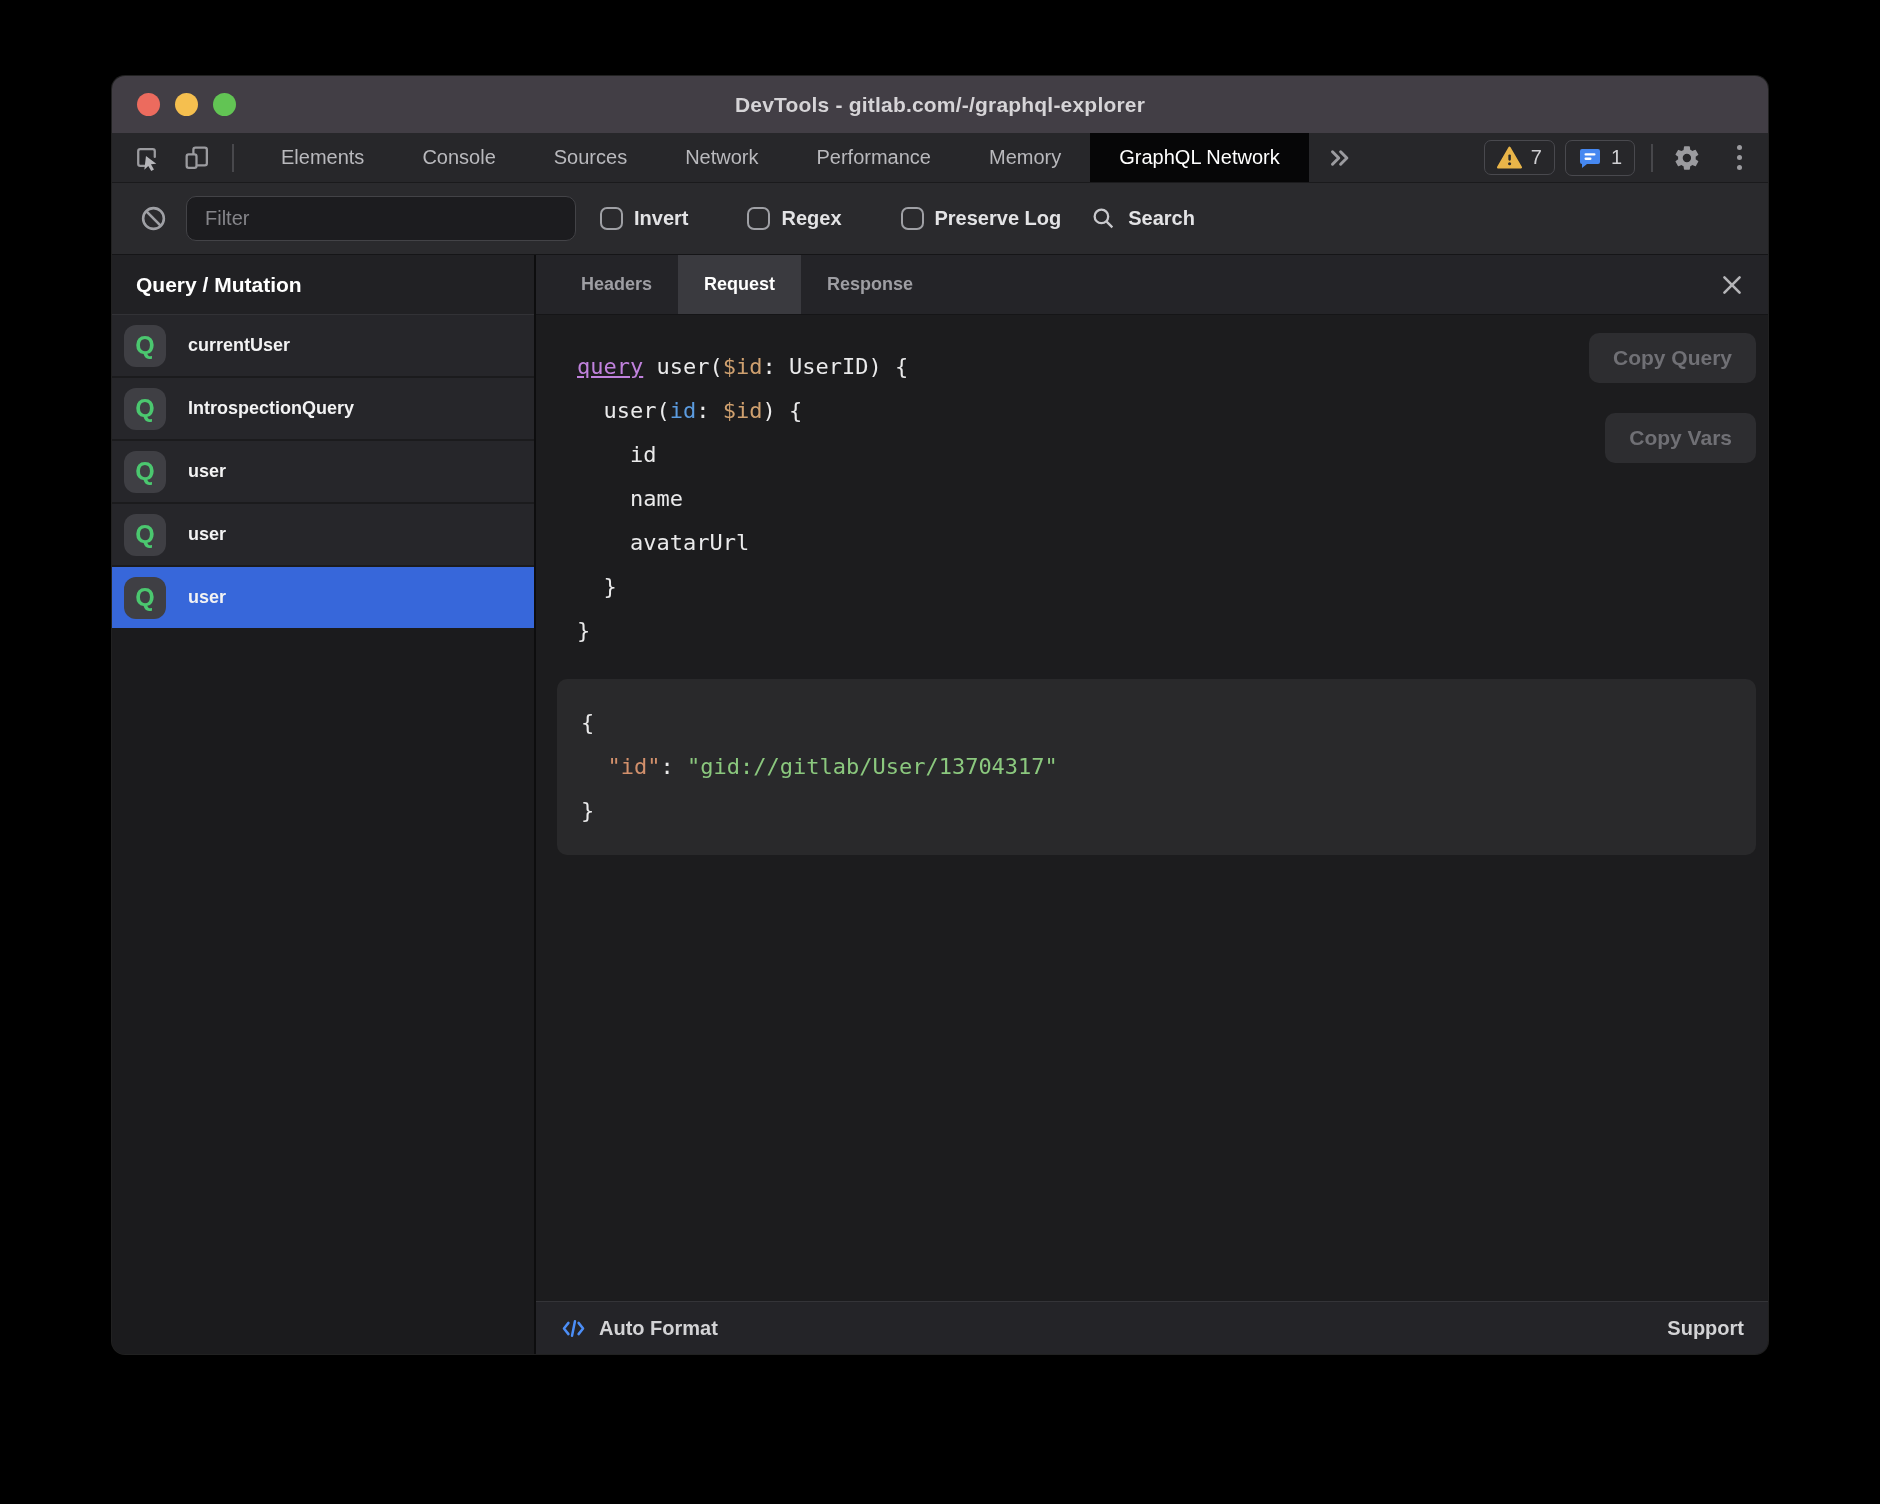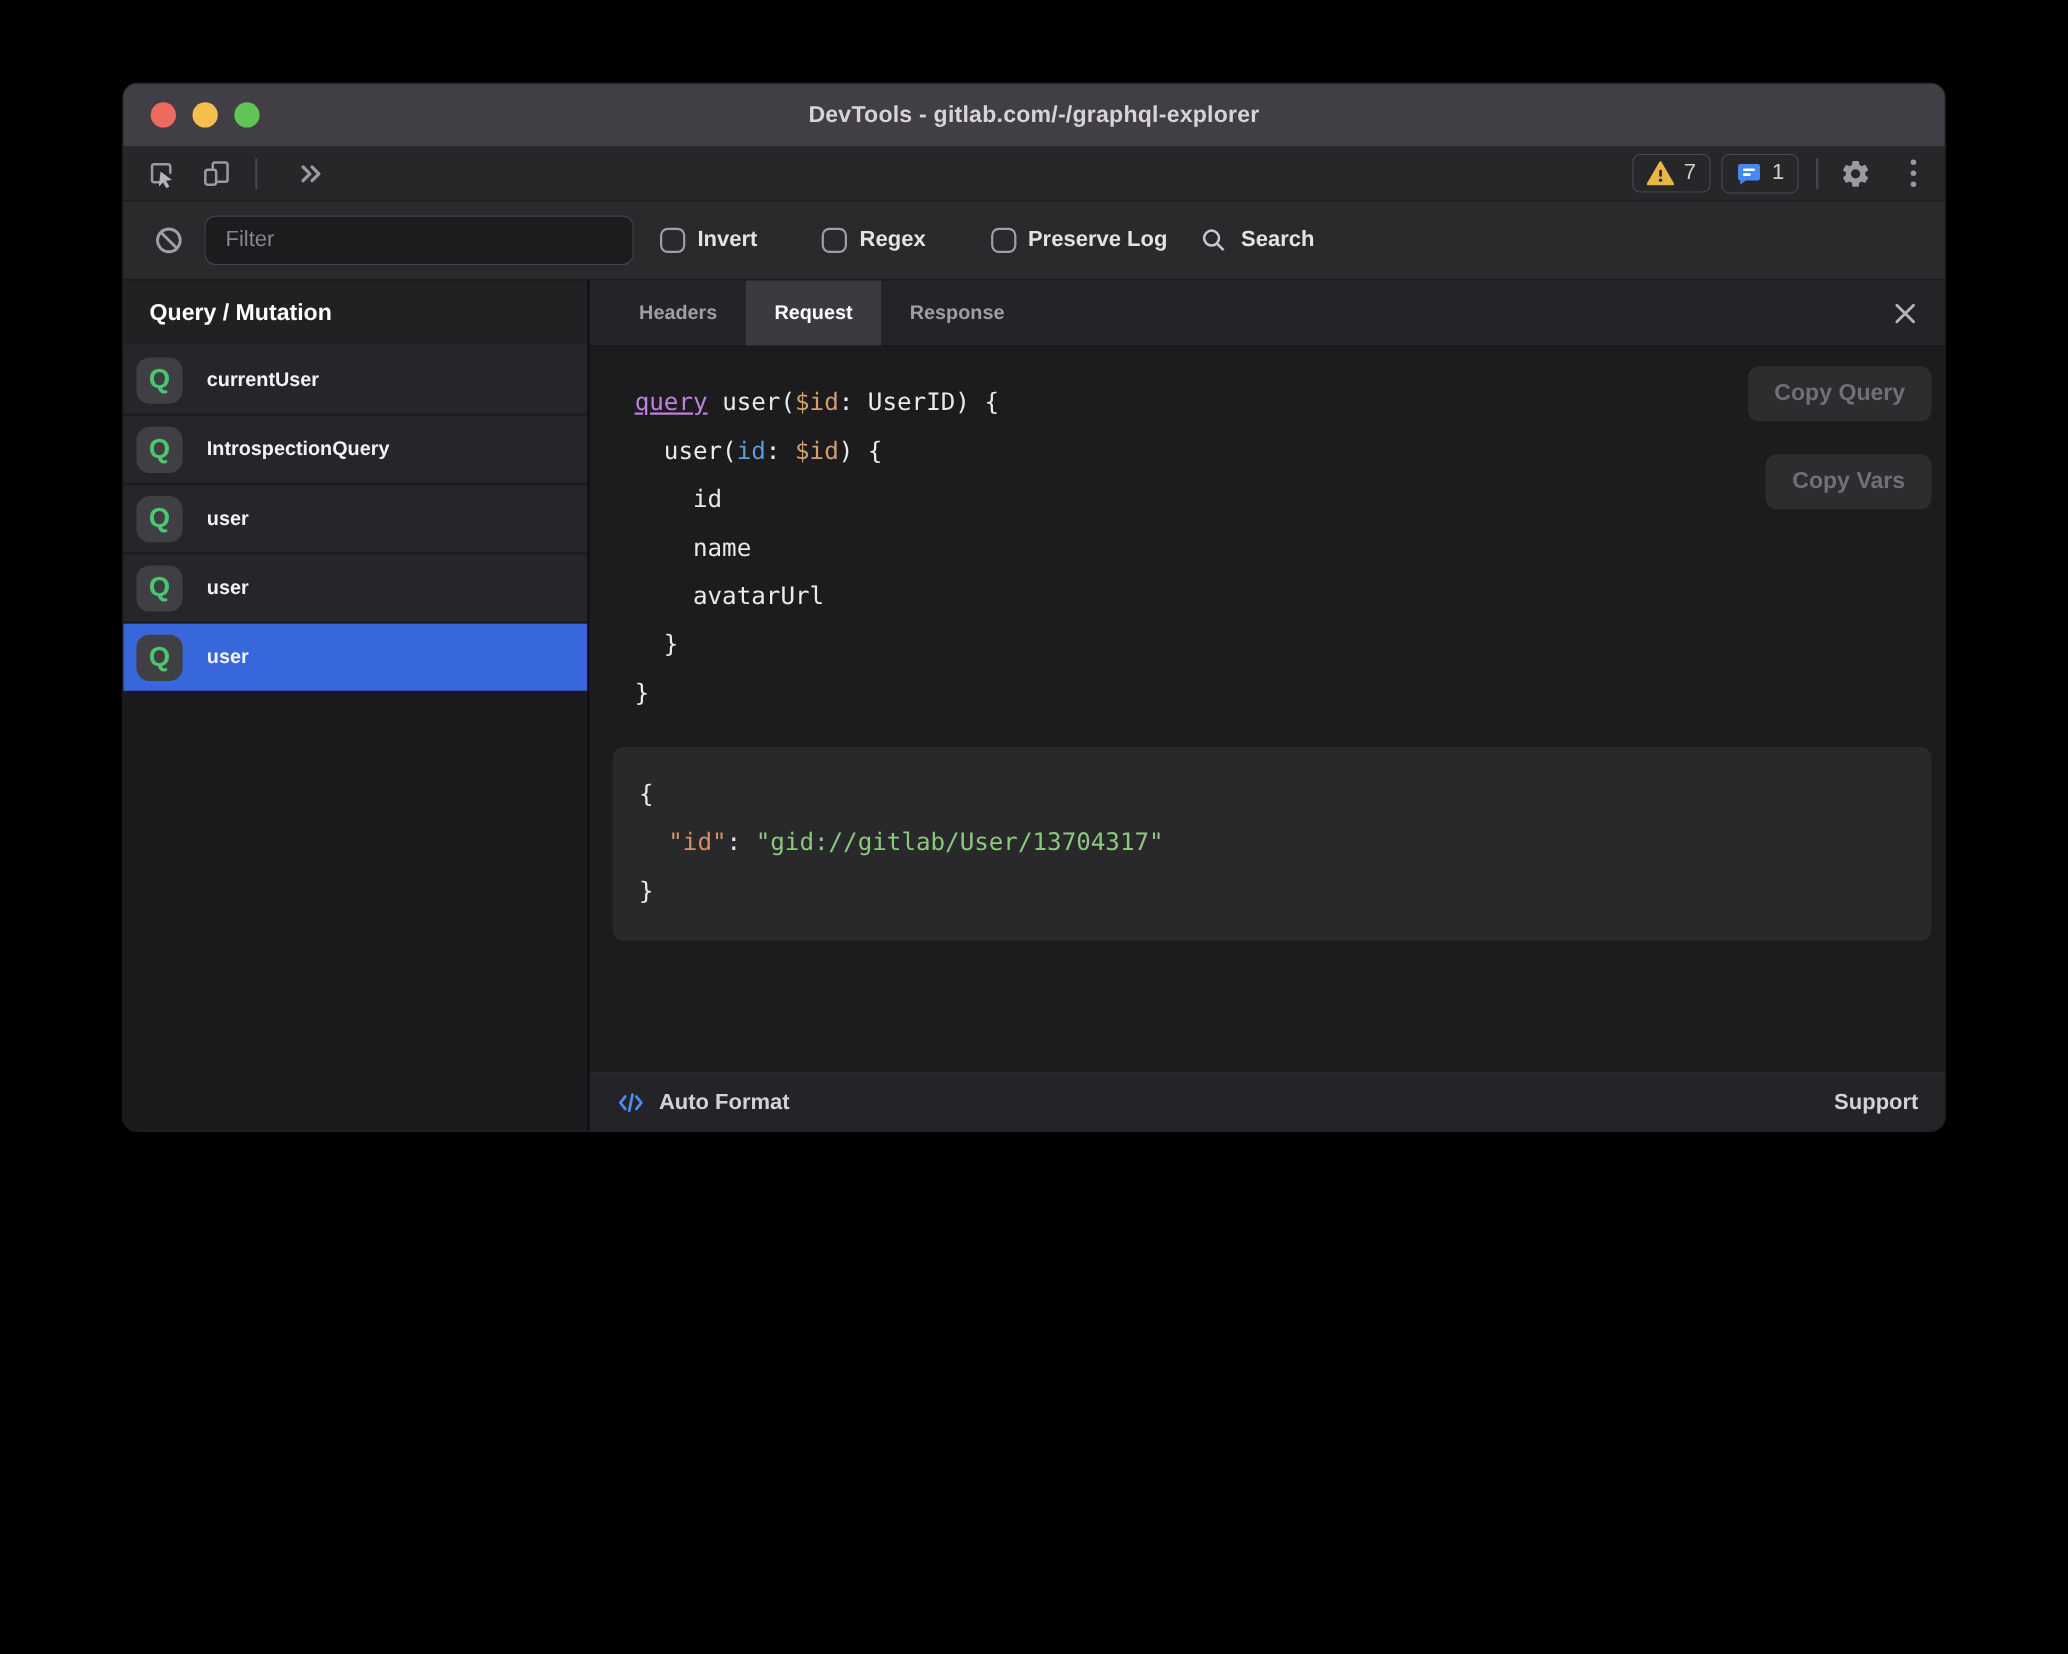--- a/index.html
+++ b/index.html
@@ -10,21 +10,21 @@
     --key:#d2906c;
     --string:#8bc87e;
     --warning-yellow:#e9b549;
     --chat-blue:#4688f1;
     --q-green:#4bc76f;
   }
   *{box-sizing:border-box;margin:0;padding:0;}
   html,body{width:1880px;height:1504px;background:#000;overflow:hidden;
     font-family:"Liberation Sans", sans-serif;-webkit-font-smoothing:antialiased;}
 
-  .window{position:absolute;left:112px;top:76px;width:1656px;height:952px;
+  .window{position:absolute;left:112px;top:76px;width:1656px;height:1278px;
     background:#1d1d1f;border-radius:13px;overflow:hidden;
     box-shadow:0 0 0 1px rgba(255,255,255,.13), 0 24px 60px rgba(0,0,0,.7);
     display:flex;flex-direction:column;}
 
   
   .titlebar{position:relative;height:57px;flex:0 0 57px;background:#423e45;
     display:flex;align-items:center;justify-content:center;}
   .traffic{position:absolute;left:25px;top:0;height:100%;display:flex;align-items:center;gap:15px;}
   .light{width:23px;height:23px;border-radius:50%;}
   .light.red{background:#ec6b5e;}
@@ -135,20 +135,29 @@
         </svg>
       </span>
       <span class="tb-iconbtn">
         <svg width="29" height="29" viewBox="0 0 28 28" fill="none">
           <rect x="11" y="4.5" width="13" height="17" rx="2" stroke="#9b9b9f" stroke-width="2.2"></rect>
           <rect x="4.5" y="11" width="9.5" height="13" rx="2" fill="#27272a" stroke="#9b9b9f" stroke-width="2.2"></rect>
         </svg>
       </span>
       <span class="tb-sep"></span>
     </div>
+    <div class="tabs" id="main-tabs">
+        <div class="tab">Elements</div>
+        <div class="tab">Console</div>
+        <div class="tab">Sources</div>
+        <div class="tab">Network</div>
+        <div class="tab">Performance</div>
+        <div class="tab">Memory</div>
+        <div class="tab active">GraphQL Network</div>
+      </div>
     <span class="chevron-more">
       <svg width="30" height="30" viewBox="0 0 24 24" fill="none" stroke="#9b9b9f" stroke-width="2.4" stroke-linecap="round" stroke-linejoin="round">
         <path d="M6 7l5 5-5 5"></path>
           <path d="M12.5 7l5 5-5 5"></path>
       </svg>
     </span>
     <div class="tb-spacer"></div>
     <div class="tb-right">
       <span class="badge-pill">
         <svg width="25" height="23" viewBox="0 0 24 22">

